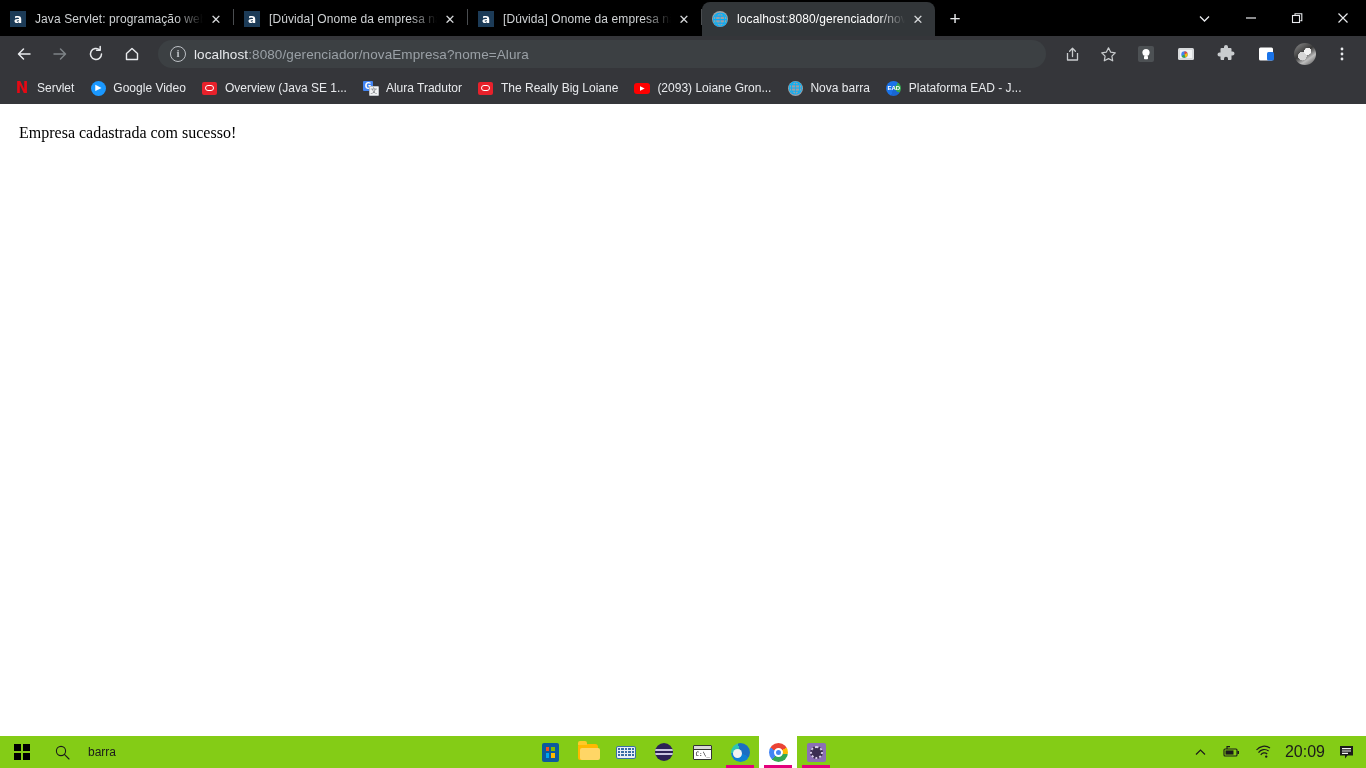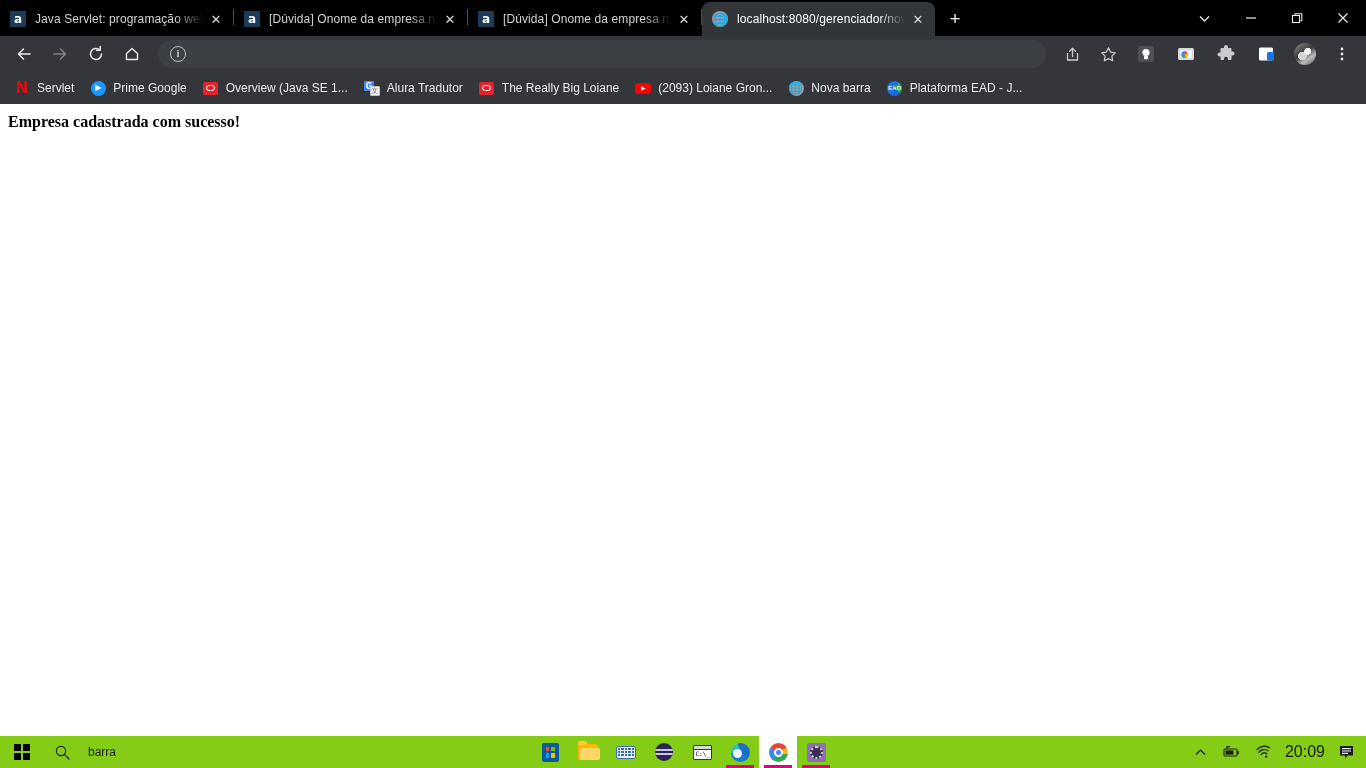--- a/index.html
+++ b/index.html
@@ -184,23 +184,22 @@
   }
   .ico-ead {
     width: 15px; height: 15px; border-radius: 50%;
     background: conic-gradient(from 200deg, #1a73e8 0 55%, #34a853 55% 80%, #1967d2 80% 100%);
     display: flex; align-items: center; justify-content: center;
     color: #fff; font-size: 6px; font-weight: bold; line-height: 1;
   }
 
   
   .viewport {
-    flex: 1 1 auto; background: #ffffff; padding: 8px;
+    flex: 1 1 auto; background: #ffffff; padding: 19px;
     overflow: hidden;
-    font-weight: bold;
   }
   .page-text {
     font-family: "Liberation Serif", serif;
     font-size: 16px; color: #000000; line-height: 1.2;
   }
 
   
   .taskbar {
     position: absolute; left: 0; bottom: 0;
     width: 1366px; height: 32px; background: #84cc16;
@@ -419,20 +418,21 @@
         </svg>
       </div>
       <div class="tb-btn">
         <svg width="18" height="18" viewBox="0 0 18 18">
             <path d="M3.5 8.5 L9 3.5 L14.5 8.5 V14.5 H3.5 Z" stroke="#e8eaed" stroke-width="1.4" fill="none" stroke-linejoin="round"></path>
           </svg>
       </div>
 
       <div class="omnibox">
         <span class="omni-info">i</span>
+        <span class="omni-url"><b>localhost</b><span>:8080/gerenciador/novaEmpresa?nome=Alura</span></span>
       </div>
 
       <div class="tb-right">
         <div class="tb-btn">
           <svg width="17" height="17" viewBox="0 0 17 17">
             <path d="M3.5 7 V14 H13.5 V7" stroke="#c9ccce" stroke-width="1.3" fill="none" stroke-linejoin="round"></path>
             <path d="M8.5 10.5 V2.5 M5.6 5.2 L8.5 2.3 L11.4 5.2" stroke="#c9ccce" stroke-width="1.3" fill="none" stroke-linecap="round" stroke-linejoin="round"></path>
           </svg>
         </div>
         <div class="tb-btn">
@@ -486,21 +486,21 @@
       <div class="bm">
         <span class="bm-ico">
             <span class="ico-netflix">N</span>
           </span>
         <span>Servlet</span>
       </div>
       <div class="bm">
         <span class="bm-ico">
             <span class="ico-prime">▶</span>
           </span>
-        <span>Prime Google</span>
+        <span>Google Video</span>
       </div>
       <div class="bm">
         <span class="bm-ico">
             <span class="ico-oracle">
               <i></i>
             </span>
           </span>
         <span>Overview (Java SE 1...</span>
       </div>
       <div class="bm">

